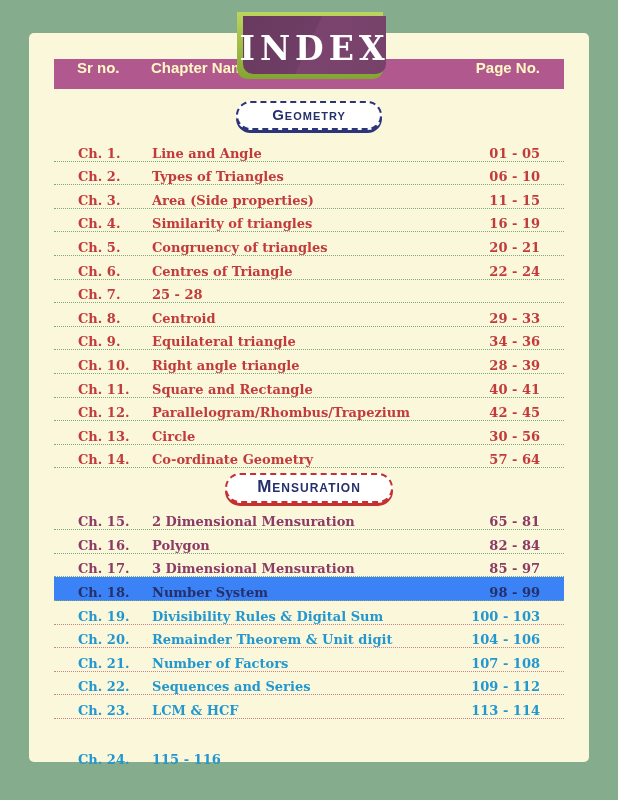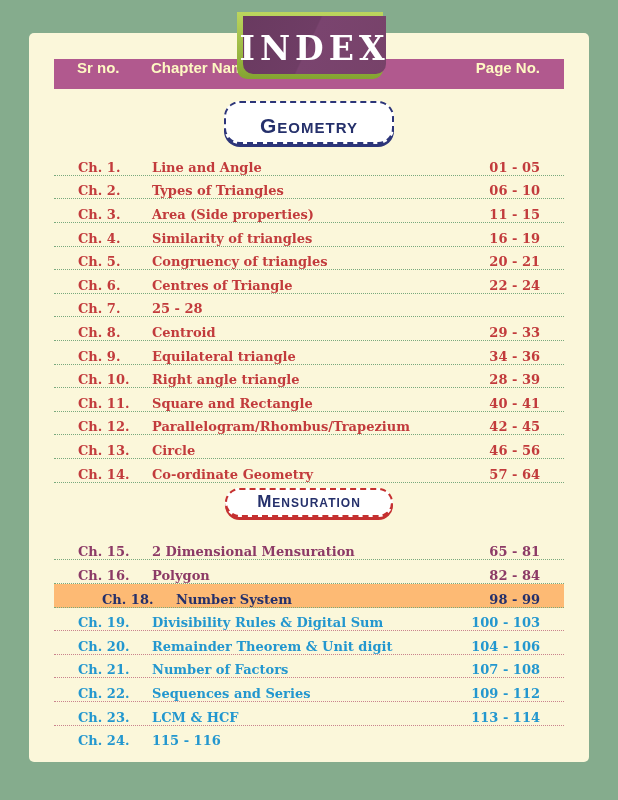--- a/index.html
+++ b/index.html
@@ -35,45 +35,45 @@
     width:510px;margin:26px auto 0;height:30px;background:#b1598e;
     display:flex;align-items:flex-start;
     font-family:"Liberation Sans",sans-serif;font-weight:bold;color:#fef9c3;font-size:15px;
   }
   .hdr-sr{padding-left:23px;width:74px;}
   .hdr-name{flex:1;}
   .hdr-page{padding-right:24px;}
   
   .heading-wrap{display:flex;justify-content:center;}
   .heading-wrap.first{margin-top:12px;margin-bottom:8px;}
-  .heading-wrap.later{margin-top:5px;margin-bottom:20px;}
+  .heading-wrap.later{margin-top:5px;margin-bottom:4px;}
   .heading-pill{
-    background:#ffffff;border-radius:16px;padding:10px 34px 4px;
+    background:#ffffff;border-radius:16px;padding:3px 34px 4px;
     font-family:"Liberation Sans",sans-serif;font-weight:bold;
     font-variant:small-caps;letter-spacing:1px;
-    color:#25306b;font-size:21px;line-height:1.2;
+    color:#25306b;font-size:15px;line-height:1.2;
   }
   .heading-pill.navy-border{border:2px dashed #2c3579;box-shadow:0 3px 0 #2c3579;}
   .heading-pill.red-border{border:2px dashed #c53030;box-shadow:0 3px 0 #c53030;font-size:17px;padding:2px 30px 3px;}
   
   .rows{width:510px;margin:0 auto;}
   .row{
     height:22.6px;display:flex;align-items:flex-end;
     font-weight:bold;font-size:13px;
   }
   .row .sr{padding-left:24px;width:74px;flex:none;}
   .row .nm{flex:1;}
   .row .pg{padding-right:24px;text-align:right;flex:none;}
   .row.red{color:#c23b3c;}
   .row.plum{color:#8c3a66;}
   .row.blue{color:#2397cf;}
-  .row.highlight{color:#25306b;background:#fdba74;padding-left:24px;}
+  .row.highlight{color:#25306b;background:#3b82f6;}
   .sep-green{border-bottom:1px dotted #79a97d;}
   .sep-rose{border-bottom:1px dotted #c9838d;}
-  .sep-none{border-bottom:none;}
+  .sep-none{border-bottom:none;margin-top:25px;}
 </style>
 </head>
 <body>
 
 <div class="panel">
 
   <div class="header-bar">
     <span class="hdr-sr">Sr no.</span>
     <span class="hdr-name">Chapter Name</span>
     <span class="hdr-page">Page No.</span>
@@ -139,41 +139,46 @@
           <span class="pg">40 - 41</span>
         </div>
         <div class="row red sep-green">
           <span class="sr">Ch. 12.</span>
           <span class="nm">Parallelogram/Rhombus/Trapezium</span>
           <span class="pg">42 - 45</span>
         </div>
         <div class="row red sep-green">
           <span class="sr">Ch. 13.</span>
           <span class="nm">Circle</span>
-          <span class="pg">46 - 56</span>
+          <span class="pg">30 - 56</span>
         </div>
         <div class="row red sep-green">
           <span class="sr">Ch. 14.</span>
           <span class="nm">Co-ordinate Geometry</span>
           <span class="pg">57 - 64</span>
         </div>
       </div>
       <div class="heading-wrap later">
         <div class="heading-pill red-border">Mensuration</div>
       </div>
       <div class="rows">
         <div class="row plum sep-green">
           <span class="sr">Ch. 15.</span>
           <span class="nm">2 Dimensional Mensuration</span>
           <span class="pg">65 - 81</span>
         </div>
         <div class="row plum sep-green">
           <span class="sr">Ch. 16.</span>
           <span class="nm">Polygon</span>
           <span class="pg">82 - 84</span>
+        </div>
+        <div class="row plum sep-green">
+          <span class="sr">Ch. 17.</span>
+          <span class="nm">3 Dimensional Mensuration</span>
+          <span class="pg">85 - 97</span>
         </div>
         <div class="row highlight sep-green">
           <span class="sr">Ch. 18.</span>
           <span class="nm">Number System</span>
           <span class="pg">98 - 99</span>
         </div>
         <div class="row blue sep-rose">
           <span class="sr">Ch. 19.</span>
           <span class="nm">Divisibility Rules &amp; Digital Sum</span>
           <span class="pg">100 - 103</span>

